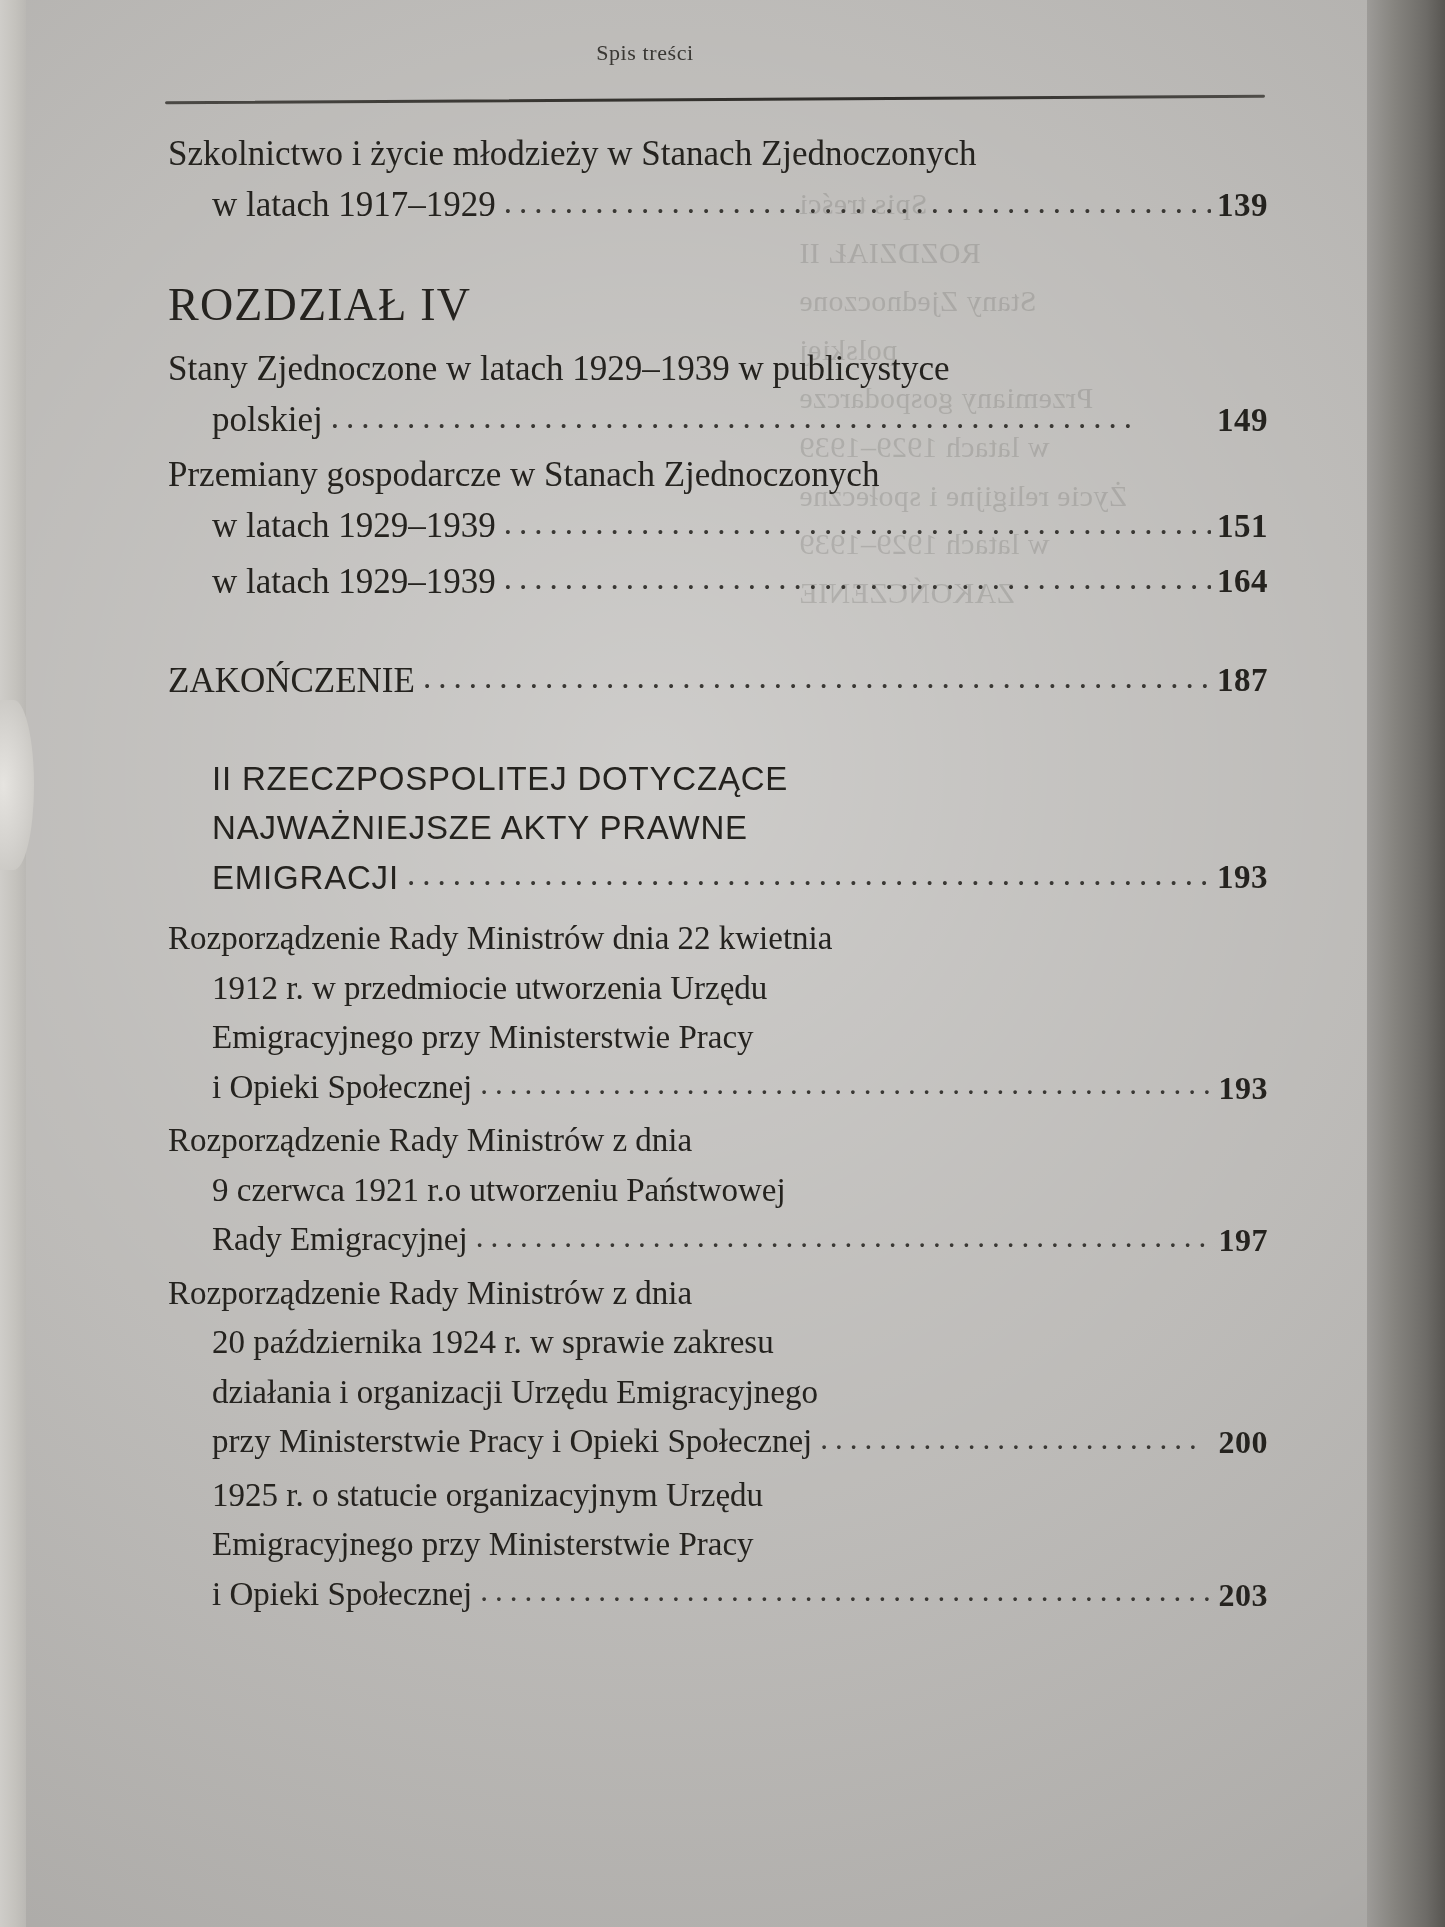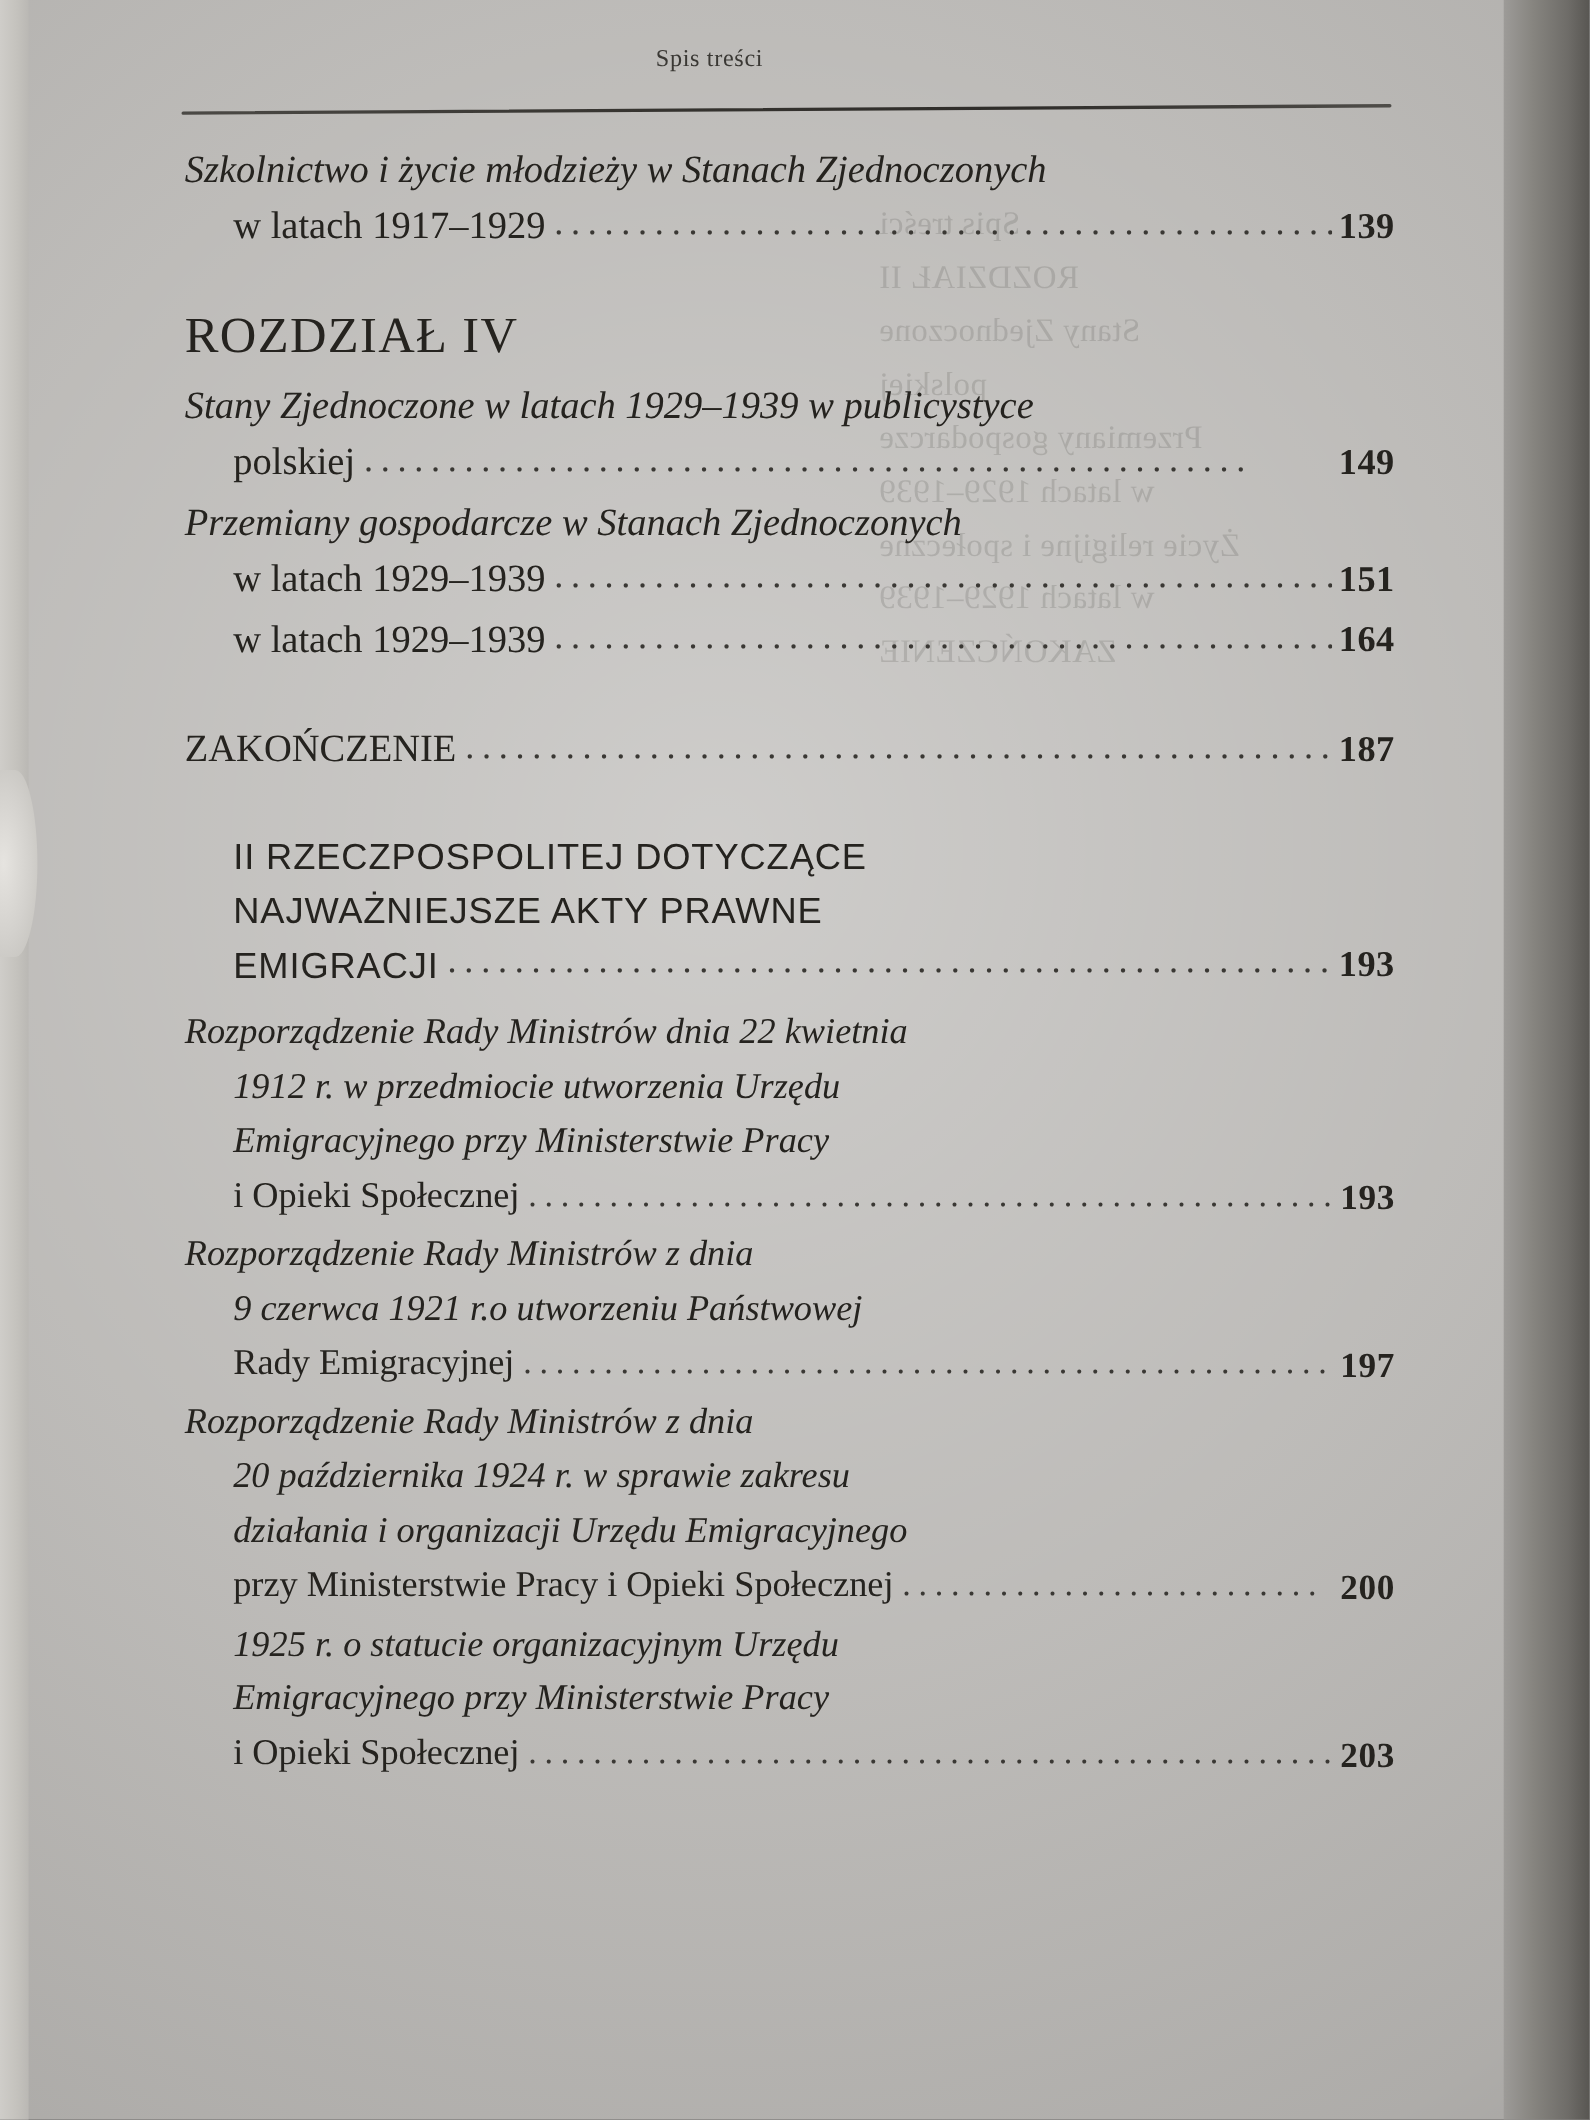--- a/index.html
+++ b/index.html
@@ -116,28 +116,27 @@
   }
 
   .entry {
     margin: 0 0 4px 0;
     font-size: 35px;
     line-height: 1.46;
   }
   .entry .ln {
     display: block;
     white-space: nowrap;
-    font-style: italic;
   }
   .entry .ln.ind {
     padding-left: 44px;
   }
   .leader-line {
     display: flex;
-    align-items: flex-end;
+    align-items: center;
     white-space: nowrap;
   }
   .leader-line.ind {
     padding-left: 44px;
   }
   .ltext {
     flex: 0 0 auto;
   }
   .dots {
     flex: 1 1 auto;

